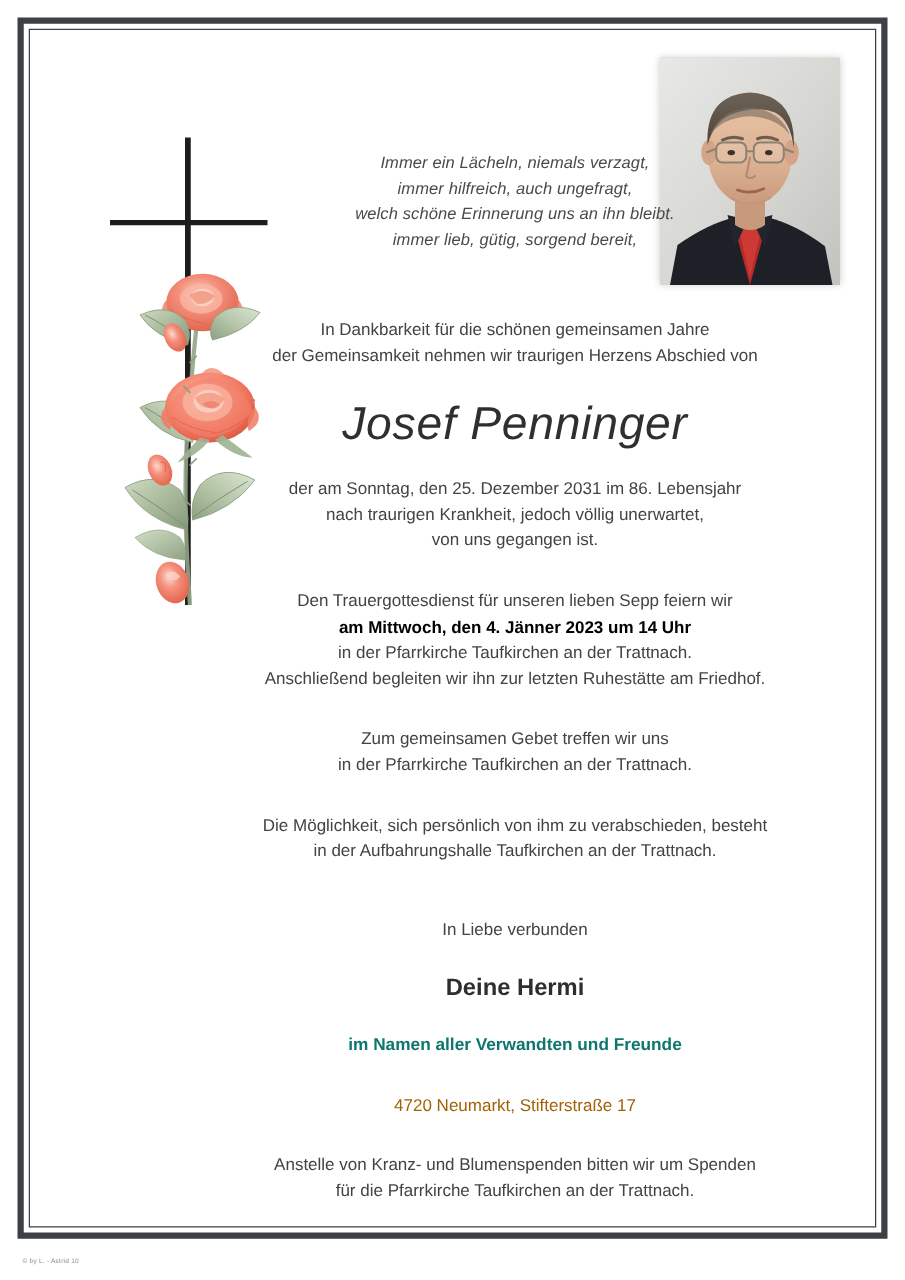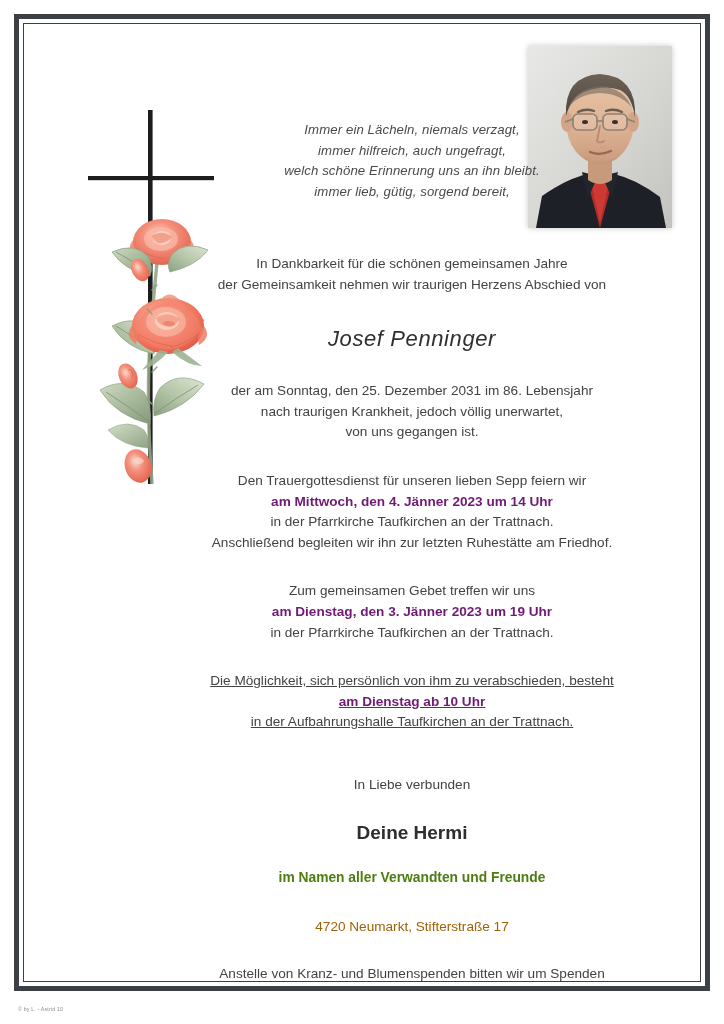--- a/index.html
+++ b/index.html
@@ -78,43 +78,43 @@
     line-height: 20.5px;
     color: #4a4a4a;
     letter-spacing: 0.1px;
   }
 
   .block {
     font-size: 13.6px;
     line-height: 20.6px;
     color: #434343;
   }
-  .block .b { font-weight: bold; color: #701a75; }
+  .block .b { font-weight: bold; color: #000000; }
 
   .intro { margin-top: 52px; }
 
   .deceased-name {
     margin-top: 24px;
-    font-size: 22px;
+    font-size: 37px;
     font-style: italic;
     font-weight: 400;
     letter-spacing: 0.6px;
     color: #2f2f2f;
     line-height: 40px;
     text-align: center;
   }
 
   .lifespan { margin-top: 22px; }
   .service  { margin-top: 28px; }
   .prayer   { margin-top: 28px; }
-  .farewell { margin-top: 28px; text-decoration: underline; }
+  .farewell { margin-top: 28px; }
 
   .closing  { margin-top: 42px; }
   .signature { margin-top: 26px; font-weight: bold; font-size: 19px; color: #2e2e2e; }
-  .onbehalf  { margin-top: 26px; font-weight: bold; font-size: 13.8px; color: #4d7c0f; }
+  .onbehalf  { margin-top: 26px; font-weight: bold; font-size: 13.8px; color: #0f766e; }
   .address   { margin-top: 34px; font-size: 13.6px; color: #a16207; }
   .donation  { margin-top: 30px; }
 
   
   .credit {
     position: absolute;
     left: 18px;
     top: 1006px;
     font-size: 5.2px;
     color: #8a8a8a;
@@ -297,27 +297,25 @@
 
         <div class="block service">
           <div>Den Trauergottesdienst für unseren lieben Sepp feiern wir</div>
           <div class="b">am Mittwoch, den 4. Jänner 2023 um 14 Uhr</div>
           <div>in der Pfarrkirche Taufkirchen an der Trattnach.</div>
           <div>Anschließend begleiten wir ihn zur letzten Ruhestätte am Friedhof.</div>
         </div>
 
         <div class="block prayer">
           <div>Zum gemeinsamen Gebet treffen wir uns</div>
-          <div class="b">am Dienstag, den 3. Jänner 2023 um 19 Uhr</div>
           <div>in der Pfarrkirche Taufkirchen an der Trattnach.</div>
         </div>
 
         <div class="block farewell">
           <div>Die Möglichkeit, sich persönlich von ihm zu verabschieden, besteht</div>
-          <div class="b">am Dienstag ab 10 Uhr</div>
           <div>in der Aufbahrungshalle Taufkirchen an der Trattnach.</div>
         </div>
 
         <div class="block closing">In Liebe verbunden</div>
         <div class="signature">Deine Hermi</div>
         <div class="onbehalf">im Namen aller Verwandten und Freunde</div>
         <div class="address">4720 Neumarkt, Stifterstraße 17</div>
 
         <div class="block donation">
           <div>Anstelle von Kranz- und Blumenspenden bitten wir um Spenden</div>

